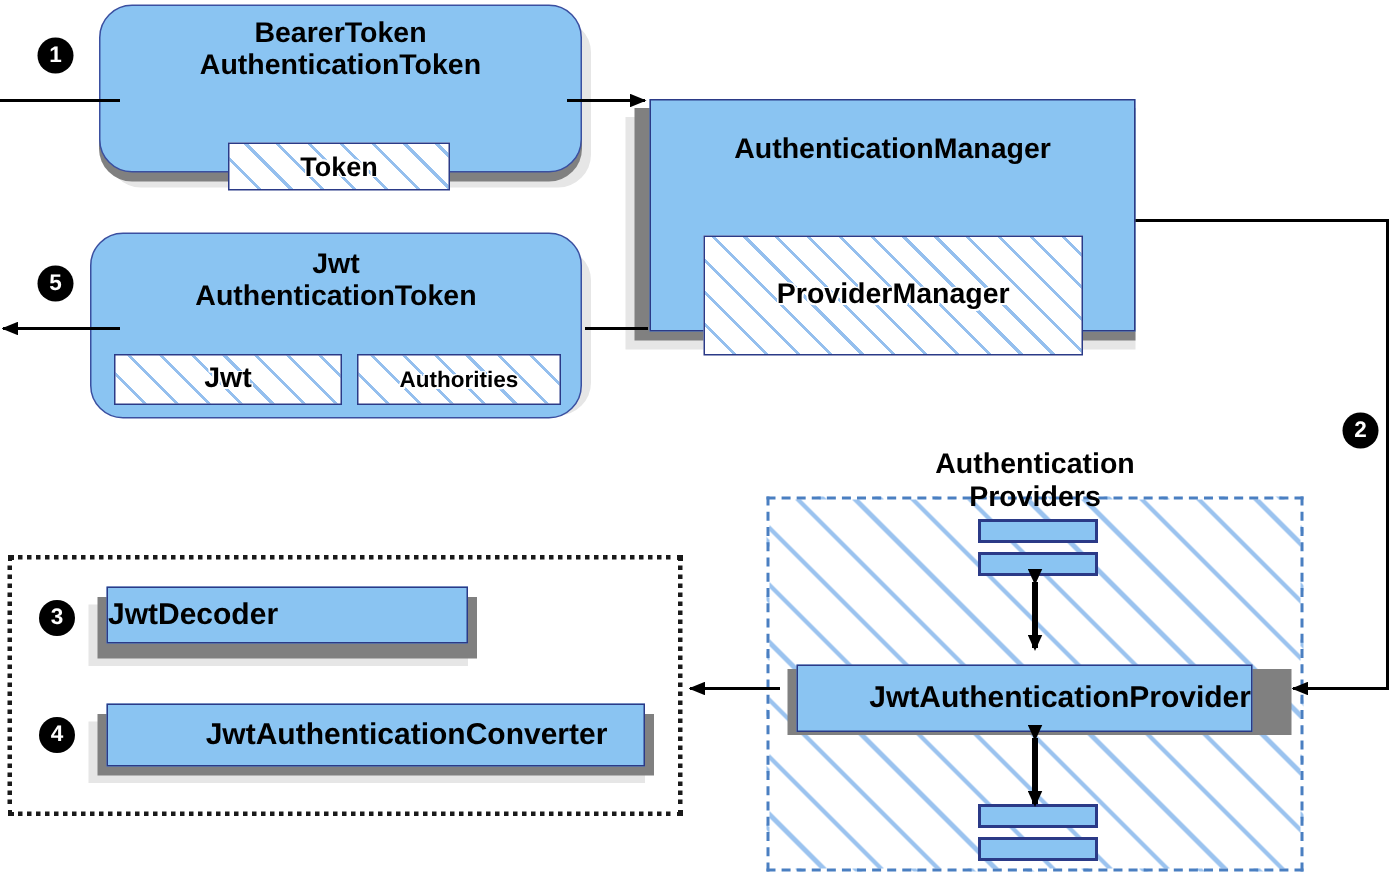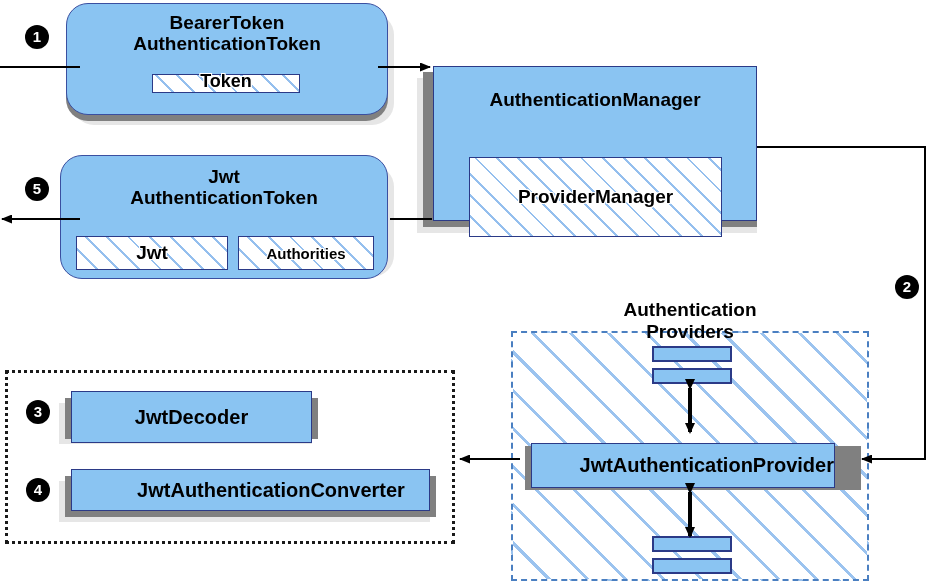--- a/index.html
+++ b/index.html
@@ -184,21 +184,21 @@
     <line x1="690" y1="388" x2="690" y2="432" stroke="#000" stroke-width="4" marker-start="url(#arrowUp)" marker-end="url(#arrowUp)"></line>
     <line x1="690" y1="492" x2="690" y2="536" stroke="#000" stroke-width="4" marker-start="url(#arrowUp)" marker-end="url(#arrowUp)"></line>
   </svg>
 
   <div class="shadow-light shadow-round" style="left:72px; top:13px; width:322px; height:112px;"></div>
   <div class="shadow-dark shadow-round" style="left:66px; top:9px; width:322px; height:112px;"></div>
   <div class="bluebox round" style="left:66px; top:3px; width:322px; height:112px;">
     <div class="box-title" style="top:8px; font-size:19px;">BearerToken
 AuthenticationToken</div>
   </div>
-  <div class="hatchbox" style="left:152px; top:74px; width:148px; height:19px;align-items:flex-end;">
+  <div class="hatchbox" style="left:152px; top:95px; width:148px; height:32px;">
     <span style="font-size:18px;">Token</span>
   </div>
   <div class="marker" style="left:25px; top:25px;">1</div>
 
   <div class="shadow-light shadow-round" style="left:72px; top:165px; width:322px; height:112px;"></div>
   <div class="shadow-dark shadow-round" style="left:66px; top:161px; width:322px; height:112px;"></div>
   <div class="bluebox round" style="left:60px; top:155px; width:328px; height:124px;">
     <div class="box-title" style="top:10px; font-size:19px;">Jwt
 AuthenticationToken</div>
   </div>
@@ -235,21 +235,21 @@
 
   <div class="minibar" style="left:652px; top:536px; width:80px; height:16px;"></div>
   <div class="minibar" style="left:652px; top:558px; width:80px; height:16px;"></div>
 
   <div class="marker" style="left:895px; top:275px;">2</div>
 
   <div class="dotbox-black" style="left:5px; top:370px; width:450px; height:174px;"></div>
 
   <div class="shadow-light" style="left:59px; top:403px; width:253px; height:41px;"></div>
   <div class="shadow-dark" style="left:65px; top:398px; width:253px; height:41px;"></div>
-  <div class="bluebox" style="left:71px; top:391px; width:241px; height:52px; display:flex; align-items:center; justify-content:center;">
+  <div class="bluebox" style="left:71px; top:391px; width:241px; height:38px; display:flex; align-items:center; justify-content:flex-start;">
     <span style="font-weight:bold; font-size:20px; color:#000;">JwtDecoder</span>
   </div>
   <div class="marker" style="left:26px; top:400px;">3</div>
 
   <div class="shadow-light" style="left:59px; top:481px; width:371px; height:41px;"></div>
   <div class="shadow-dark" style="left:65px; top:476px; width:371px; height:41px;"></div>
   <div class="bluebox" style="left:71px; top:469px; width:359px; height:42px; display:flex; align-items:center; justify-content:center;">
     <span style="font-weight:bold; font-size:20px; color:#000;margin-left:41px;">JwtAuthenticationConverter</span>
   </div>
   <div class="marker" style="left:26px; top:478px;">4</div>

